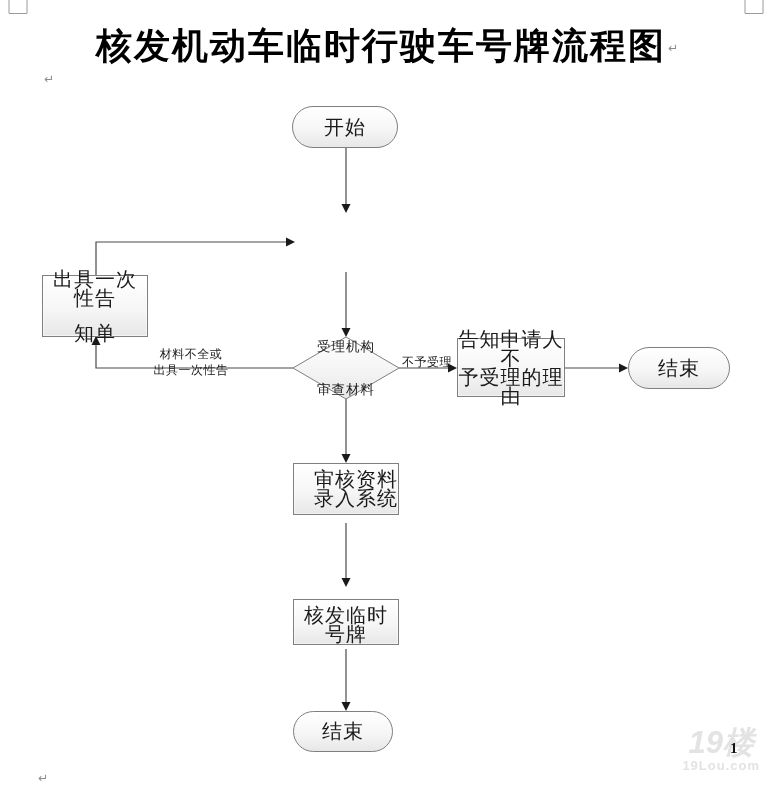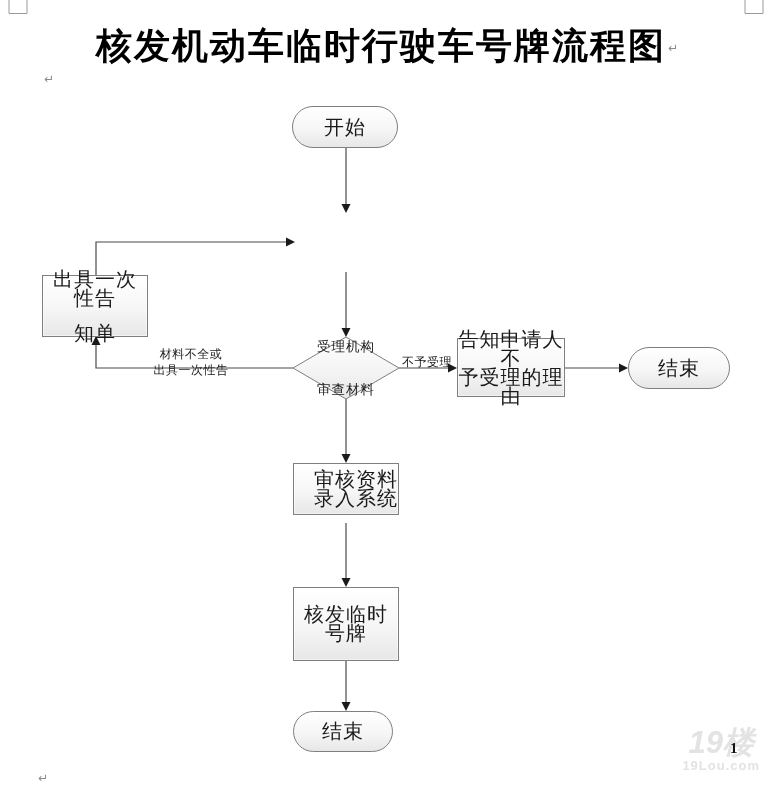--- a/index.html
+++ b/index.html
@@ -146,21 +146,21 @@
 
   <div class="node term" style="left:628px;top:347px;width:102px;height:42px;">
     <span>结束</span>
   </div>
 
   <div class="node proc" style="left:293px;top:463px;width:106px;height:52px;align-items:flex-end;">
     <span>审核资料</span>
     <span>录入系统</span>
   </div>
 
-  <div class="node proc" style="left:293px;top:587px;width:106px;height:74px;">
+  <div class="node proc" style="left:293px;top:599px;width:106px;height:46px;justify-content:flex-end;">
     <span>核发临时号牌</span>
   </div>
 
   <div class="node term" style="left:293px;top:711px;width:100px;height:41px;">
     <span>结束</span>
   </div>
 
   <div class="edge-label" style="left:126px;top:346px;width:130px;">
     <div>材料不全或</div>
     <div>出具一次性告</div>

